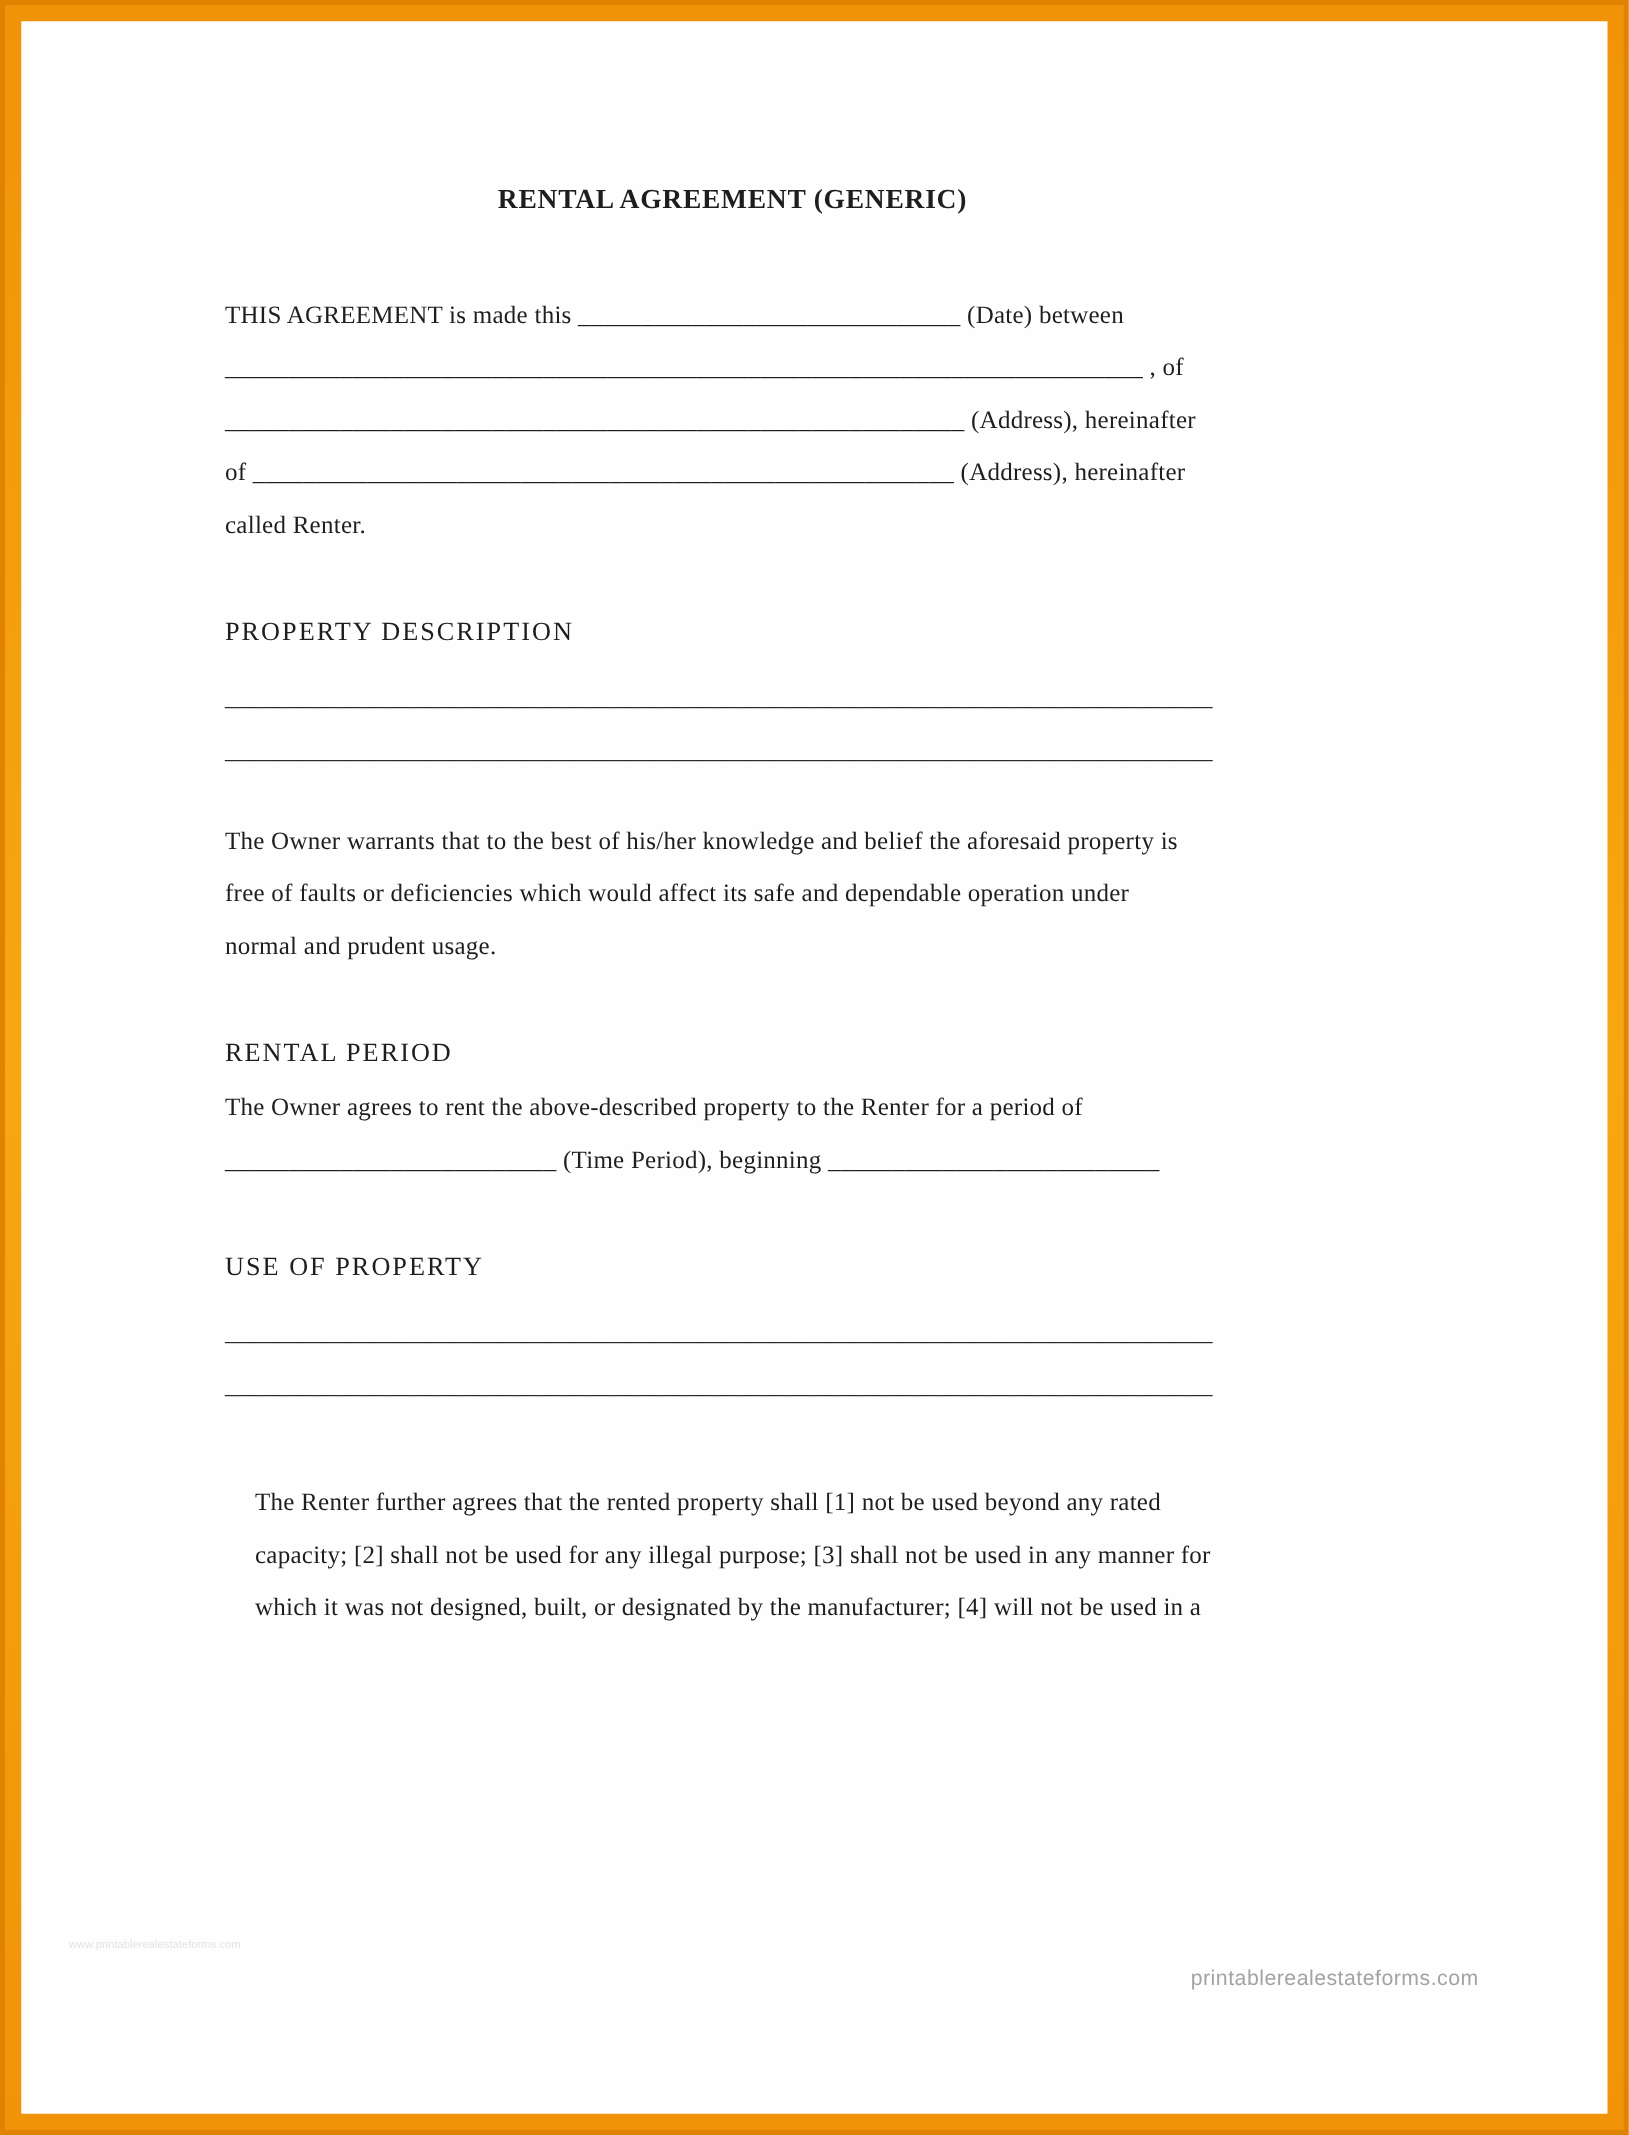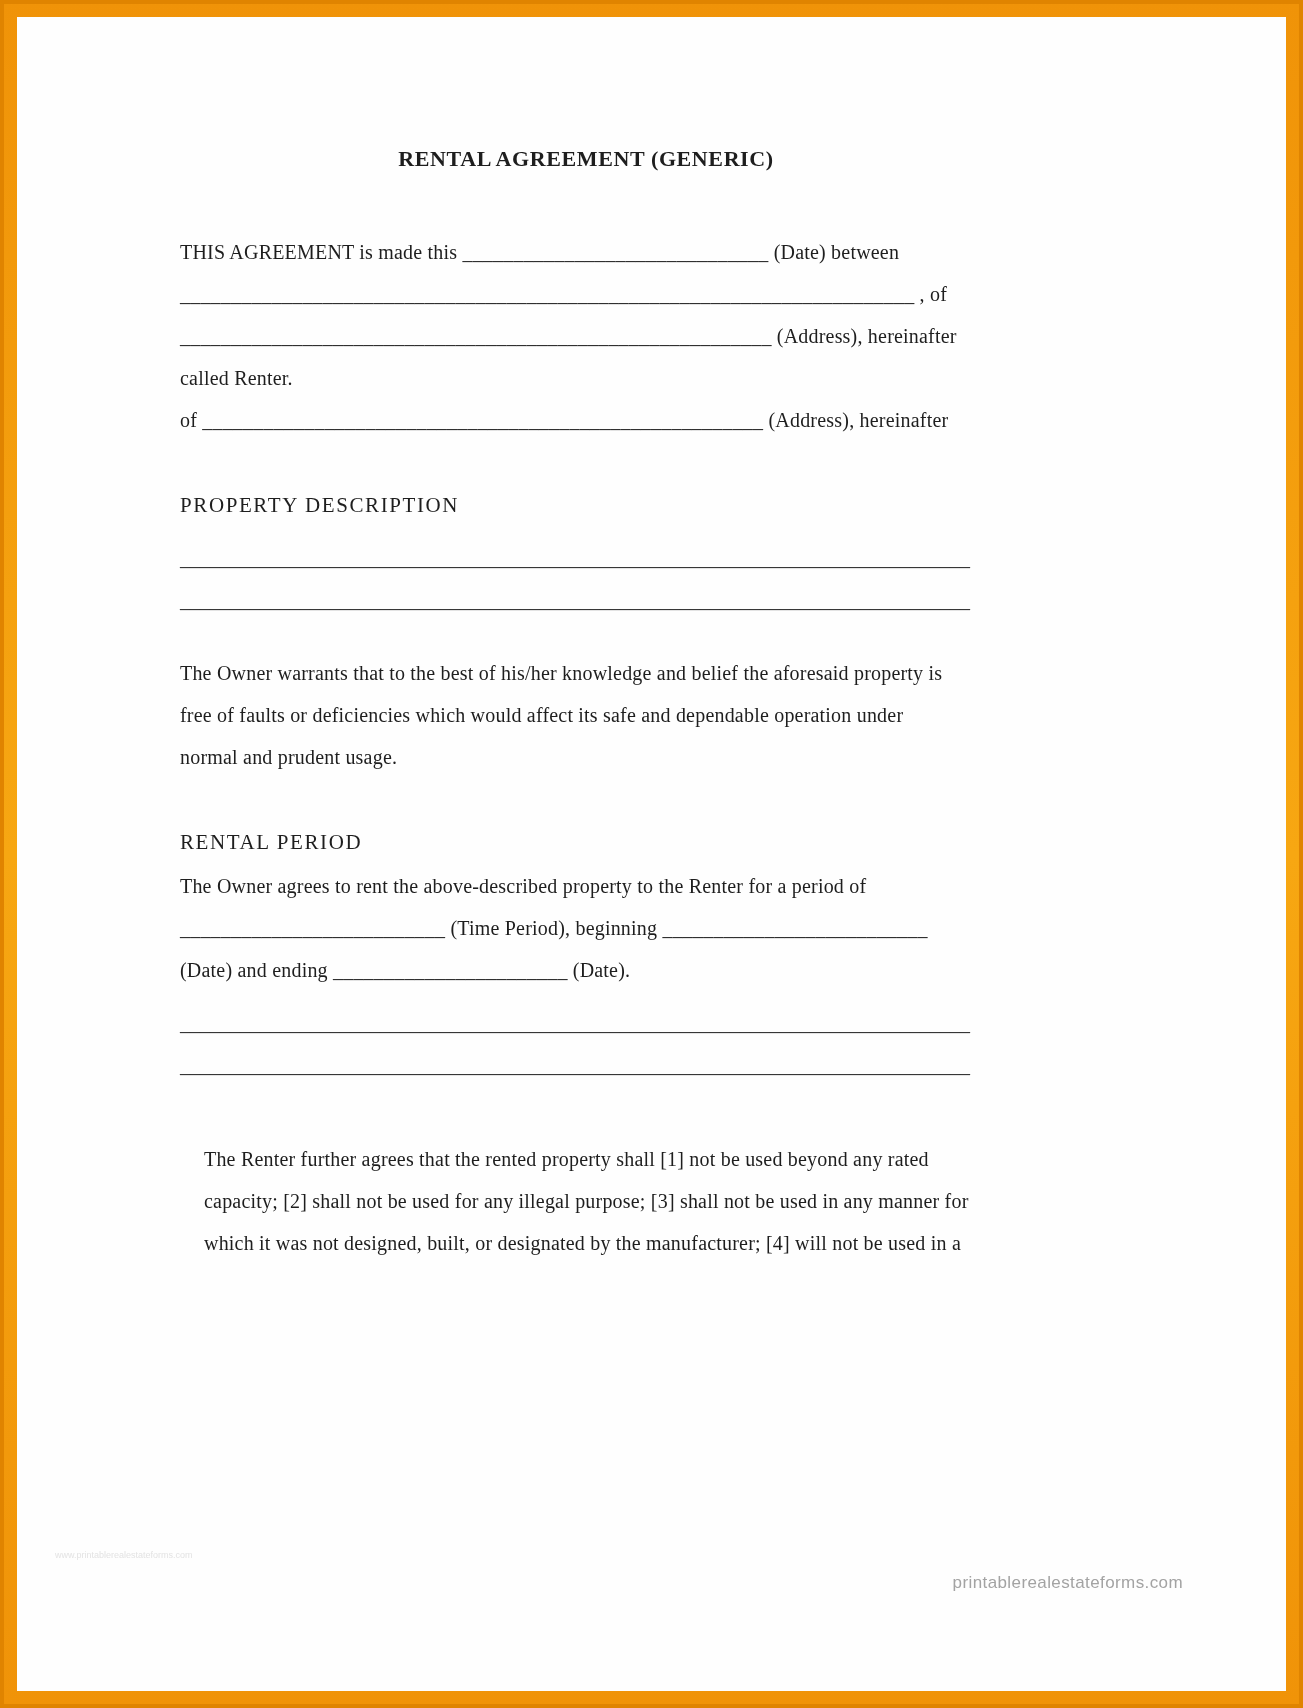--- a/index.html
+++ b/index.html
@@ -87,43 +87,43 @@
 <div class="canvas">
   <div class="page">
     <div class="content">
 
       <div class="doc-title">RENTAL AGREEMENT (GENERIC)</div>
 
       <div class="mt-intro">
         <div class="para-line">THIS AGREEMENT is made this ______________________________ (Date) between</div>
         <div class="para-line">________________________________________________________________________ , of</div>
         <div class="para-line">__________________________________________________________ (Address), hereinafter</div>
+        <div class="para-line">of _______________________________________________________ (Address), hereinafter</div>
         <div class="para-line">called Renter.</div>
-        <div class="para-line">of _______________________________________________________ (Address), hereinafter</div>
       </div>
 
       <div class="section-heading mt-section">PROPERTY DESCRIPTION</div>
       <div class="mt-blanks">
         <div class="blank-line">_______________________________________________________________________________</div>
         <div class="blank-line">_______________________________________________________________________________</div>
       </div>
 
       <div class="mt-para">
         <div class="para-line">The Owner warrants that to the best of his/her knowledge and belief the aforesaid property is</div>
         <div class="para-line">free of faults or deficiencies which would affect its safe and dependable operation under</div>
         <div class="para-line">normal and prudent usage.</div>
       </div>
 
       <div class="section-heading mt-section">RENTAL PERIOD</div>
       <div class="mt-para-tight">
         <div class="para-line">The Owner agrees to rent the above-described property to the Renter for a period of</div>
         <div class="para-line">__________________________ (Time Period), beginning __________________________</div>
-        <div class="para-line">(Date) and ending _______________________ (Date).</div>
       </div>
 
+      <div class="section-heading mt-section">USE OF PROPERTY</div>
       <div class="mt-blanks">
         <div class="blank-line">_______________________________________________________________________________</div>
         <div class="blank-line">_______________________________________________________________________________</div>
       </div>
 
       <div class="mt-para-loose">
         <div class="para-line">The Renter further agrees that the rented property shall [1] not be used beyond any rated</div>
         <div class="para-line">capacity; [2] shall not be used for any  illegal purpose; [3] shall not be used in any manner for</div>
         <div class="para-line">which it was not designed, built, or designated by the manufacturer; [4] will not be used in a</div>
       </div>

